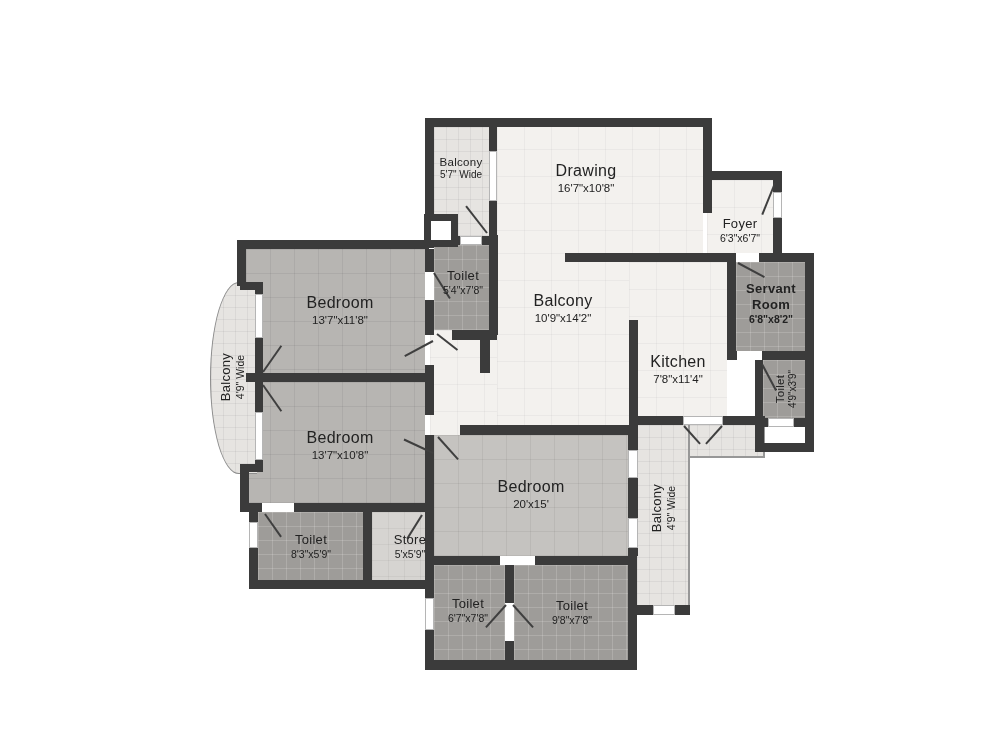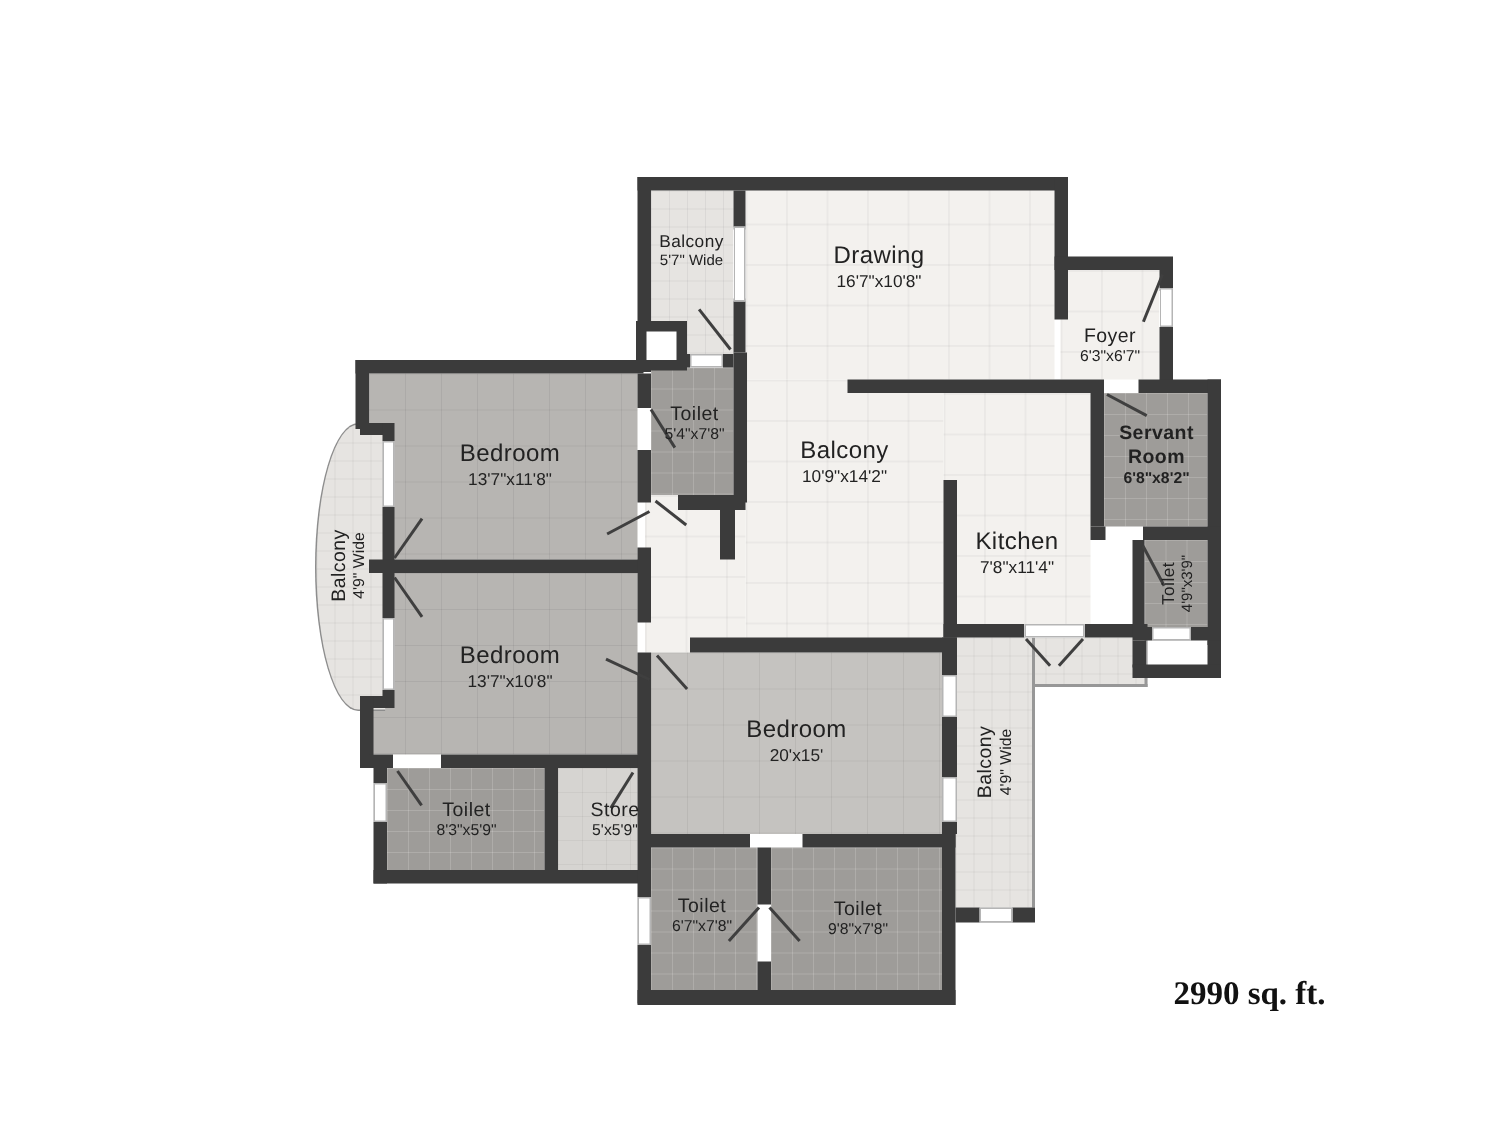--- a/index.html
+++ b/index.html
@@ -237,16 +237,15 @@
   <div class="label md" style="left:468px;top:610px;">
     <div class="nm">Toilet</div>
     <div class="dm">6'7"x7'8"</div>
   </div>
   <div class="label md" style="left:572px;top:612px;">
     <div class="nm">Toilet</div>
     <div class="dm">9'8"x7'8"</div>
   </div>
 
   <div id="title">
-    <div class="t2">2990 sq. ft.</div>
   </div>
 
 </div>
 
 </body></html>

